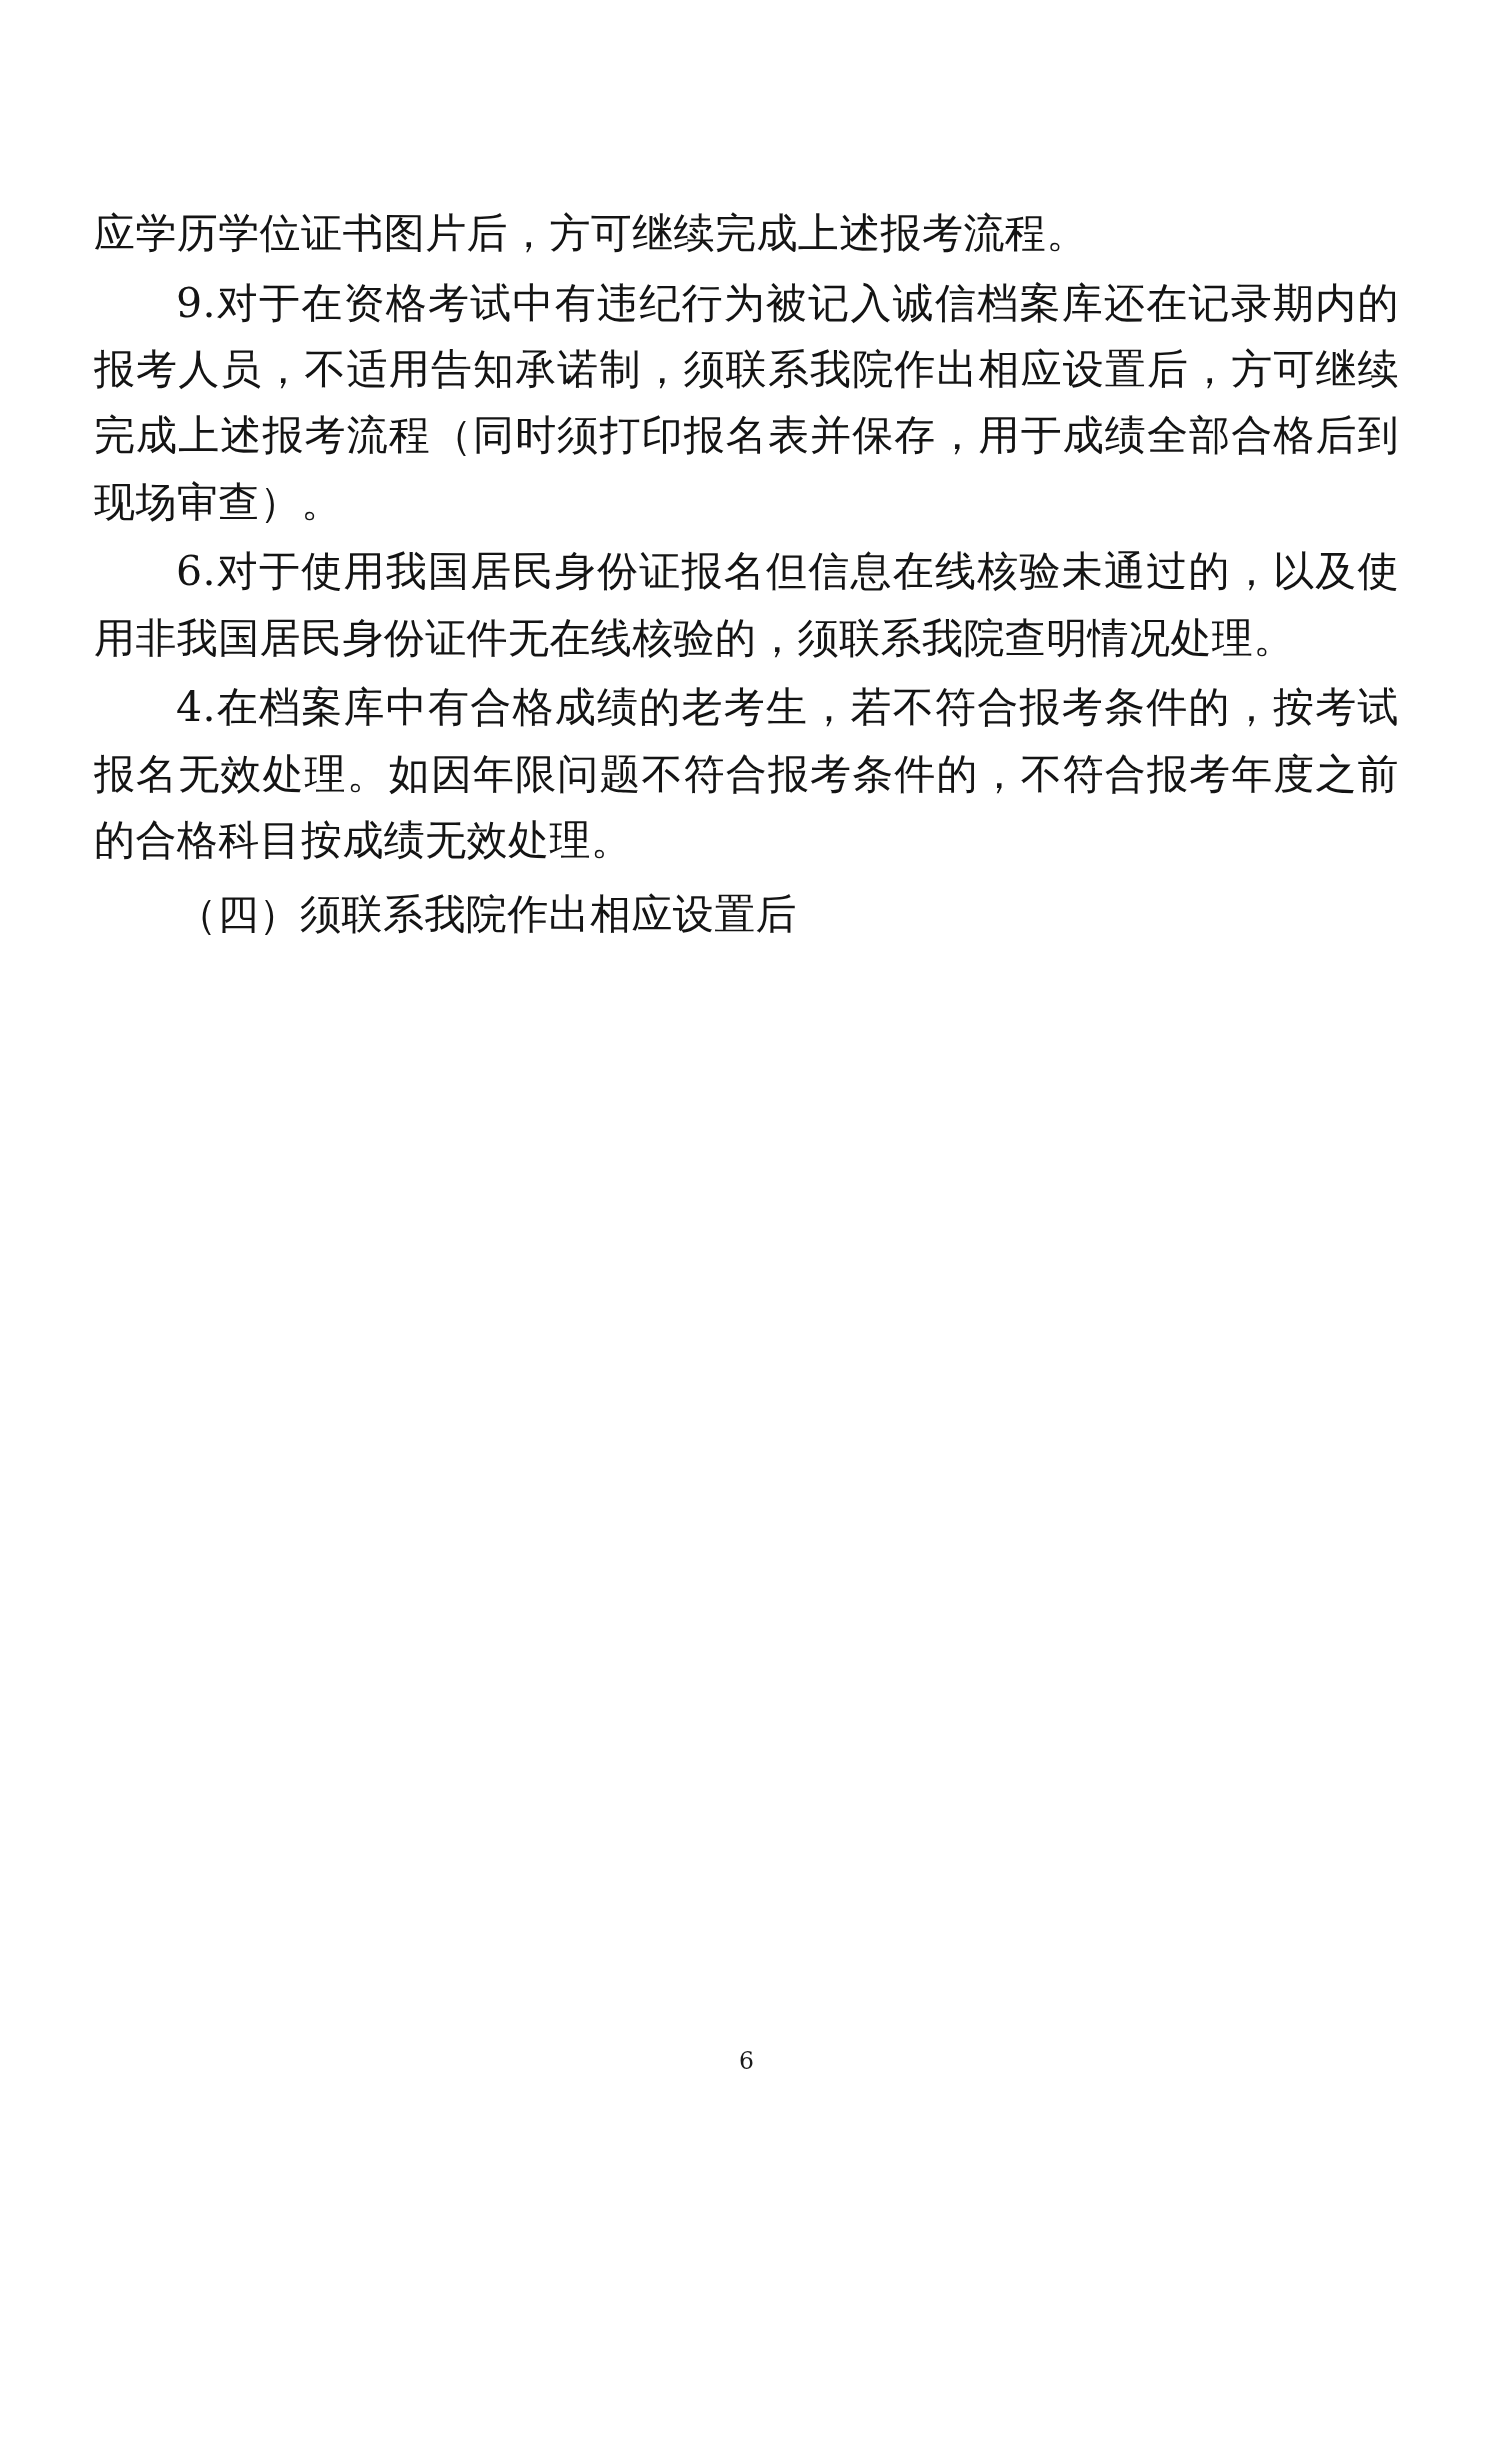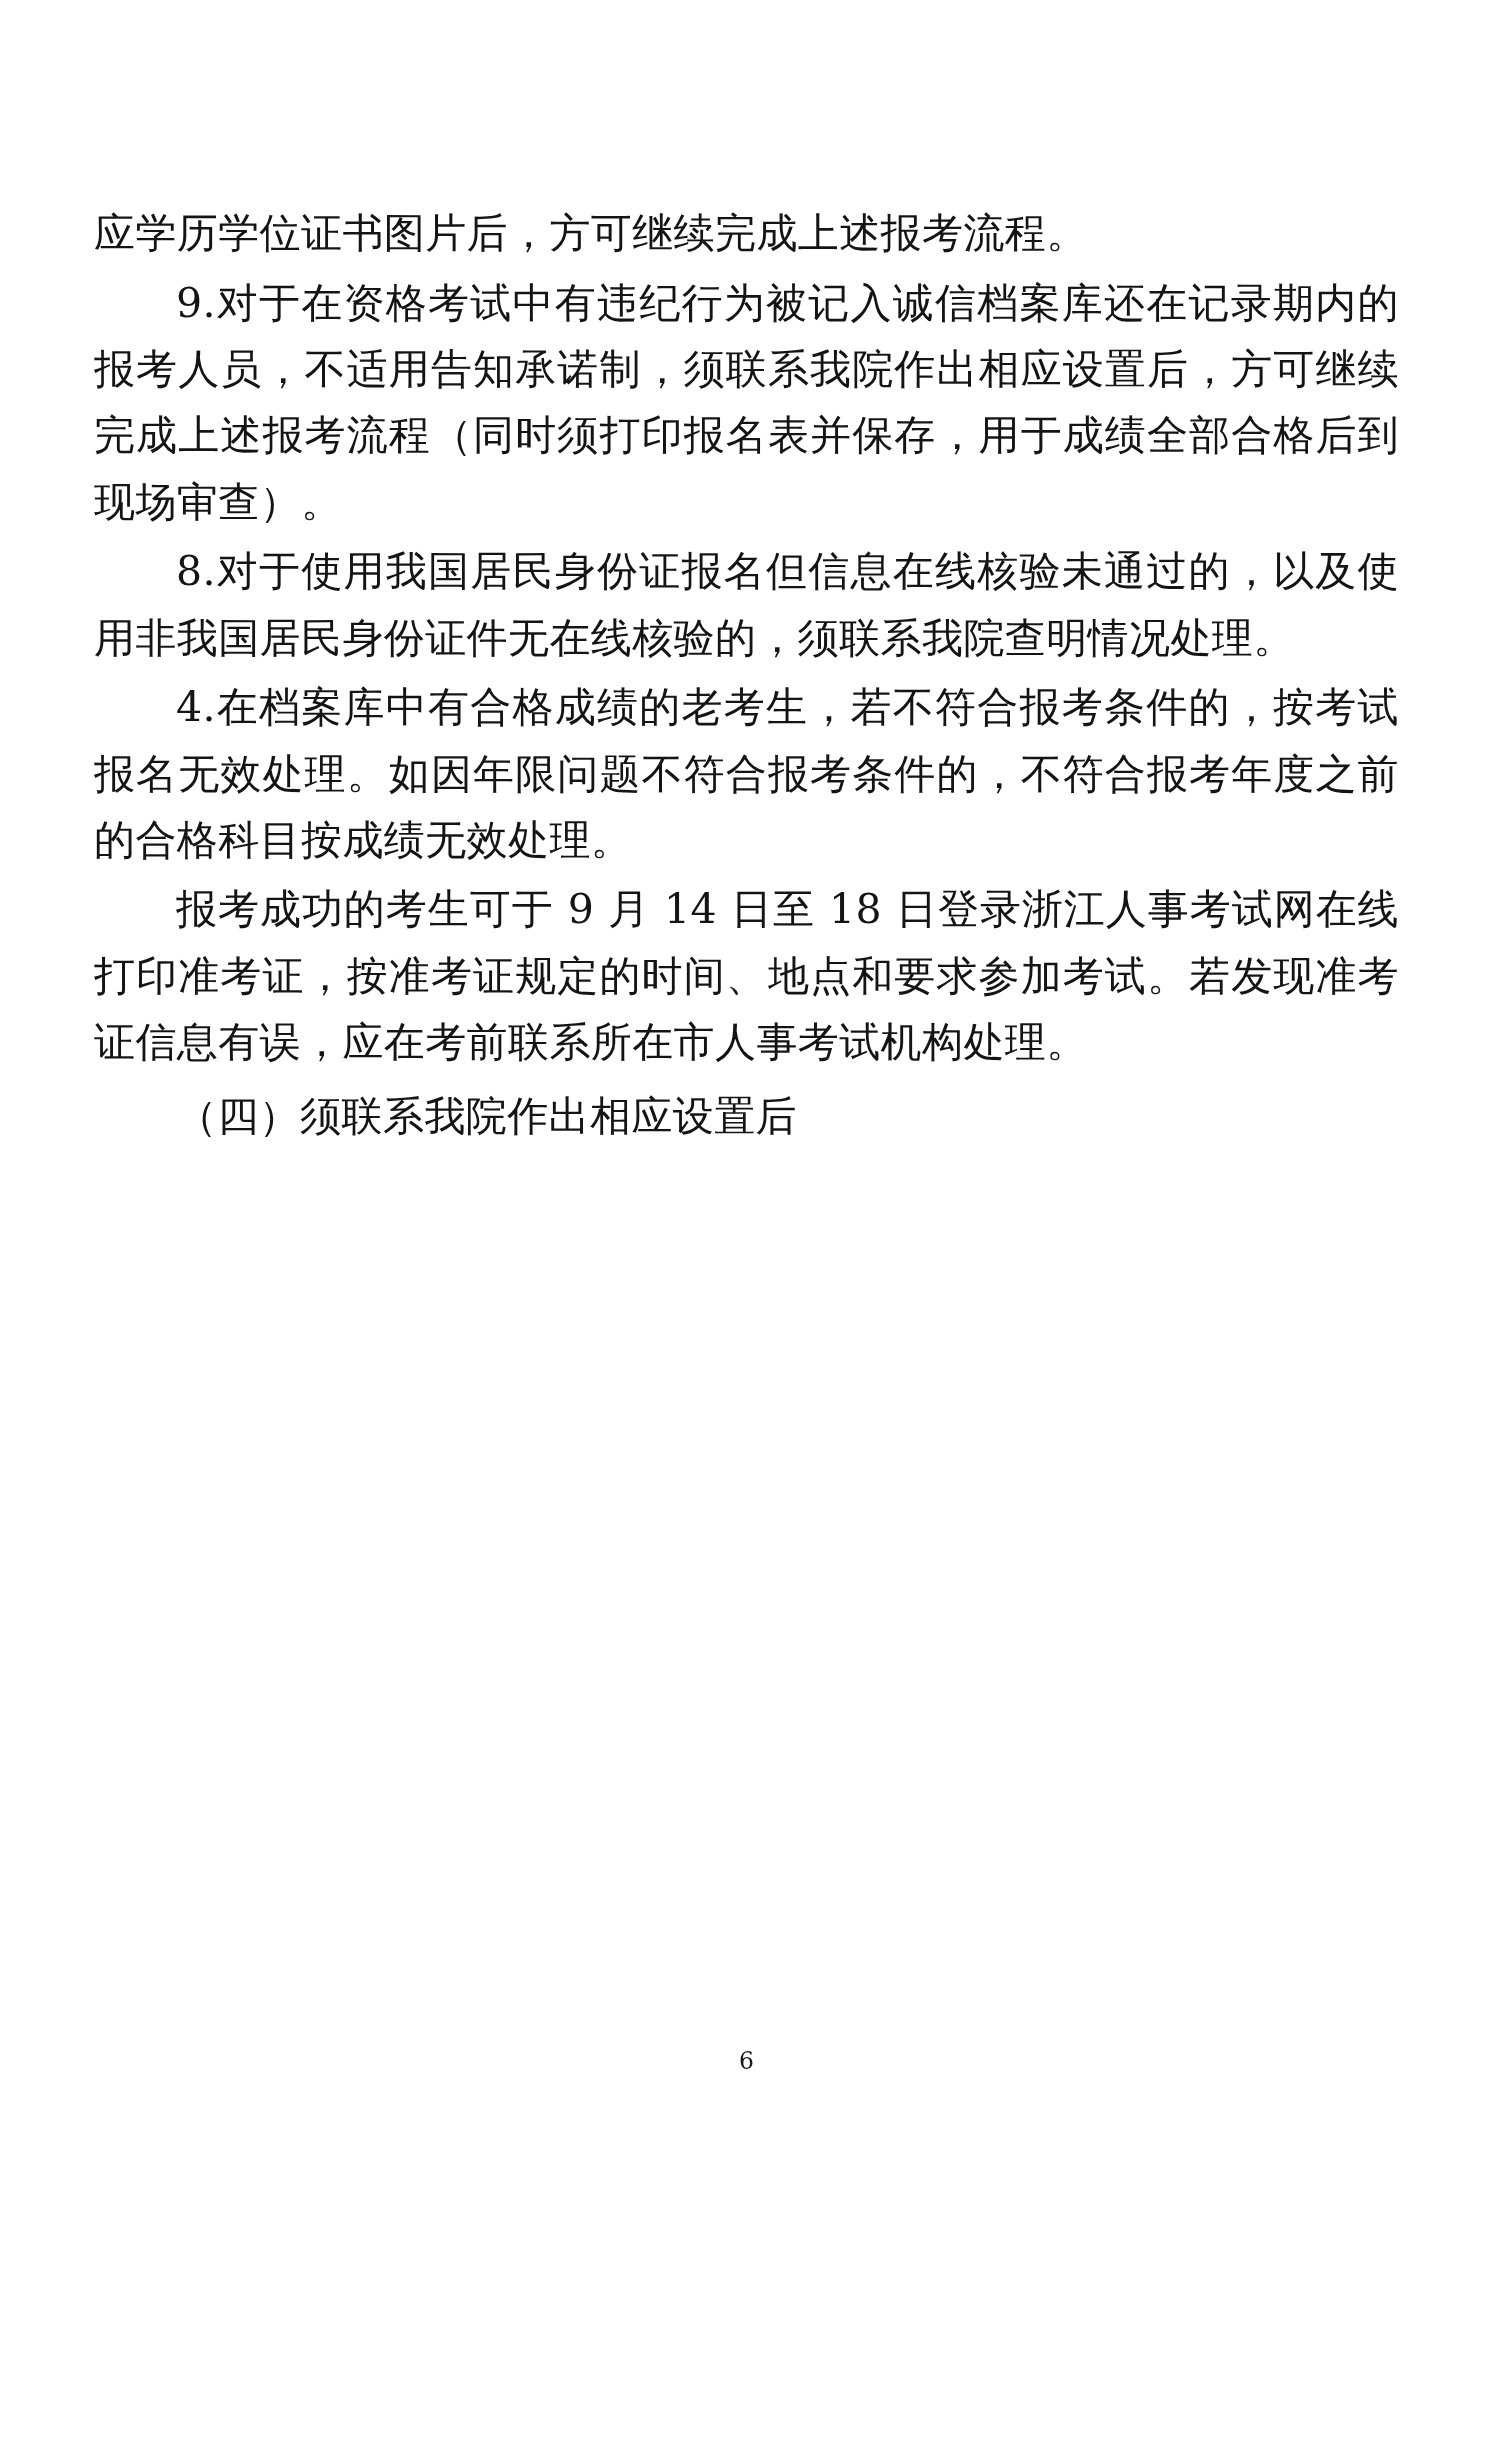--- a/index.html
+++ b/index.html
@@ -52,20 +52,19 @@
     color: #1a1a1a;
   }
 </style>
 </head>
 <body>
 
 <div class="page">
   <div class="doc-body" id="doc-body">
       <p class="para">应学历学位证书图片后，方可继续完成上述报考流程。</p>
       <p class="para indent">9.对于在资格考试中有违纪行为被记入诚信档案库还在记录期内的报考人员，不适用告知承诺制，须联系我院作出相应设置后，方可继续完成上述报考流程（同时须打印报名表并保存，用于成绩全部合格后到现场审查）。</p>
-      <p class="para indent">8.对于使用我国居民身份证报名但信息在线核验未通过的，以及使用非我国居民身份证件无在线核验的，须联系我院查明情况处理。</p>
+      <p class="para indent">6.对于使用我国居民身份证报名但信息在线核验未通过的，以及使用非我国居民身份证件无在线核验的，须联系我院查明情况处理。</p>
       <p class="para indent">4.在档案库中有合格成绩的老考生，若不符合报考条件的，按考试报名无效处理。如因年限问题不符合报考条件的，不符合报考年度之前的合格科目按成绩无效处理。</p>
-      <p class="para indent">报考成功的考生可于 9 月 14 日至 18 日登录浙江人事考试网在线打印准考证，按准考证规定的时间、地点和要求参加考试。若发现准考证信息有误，应在考前联系所在市人事考试机构处理。</p>
       <p class="para heading">（四）须联系我院作出相应设置后</p>
     </div>
   <div class="page-number">6</div>
 </div>
 
 
 </body></html>

